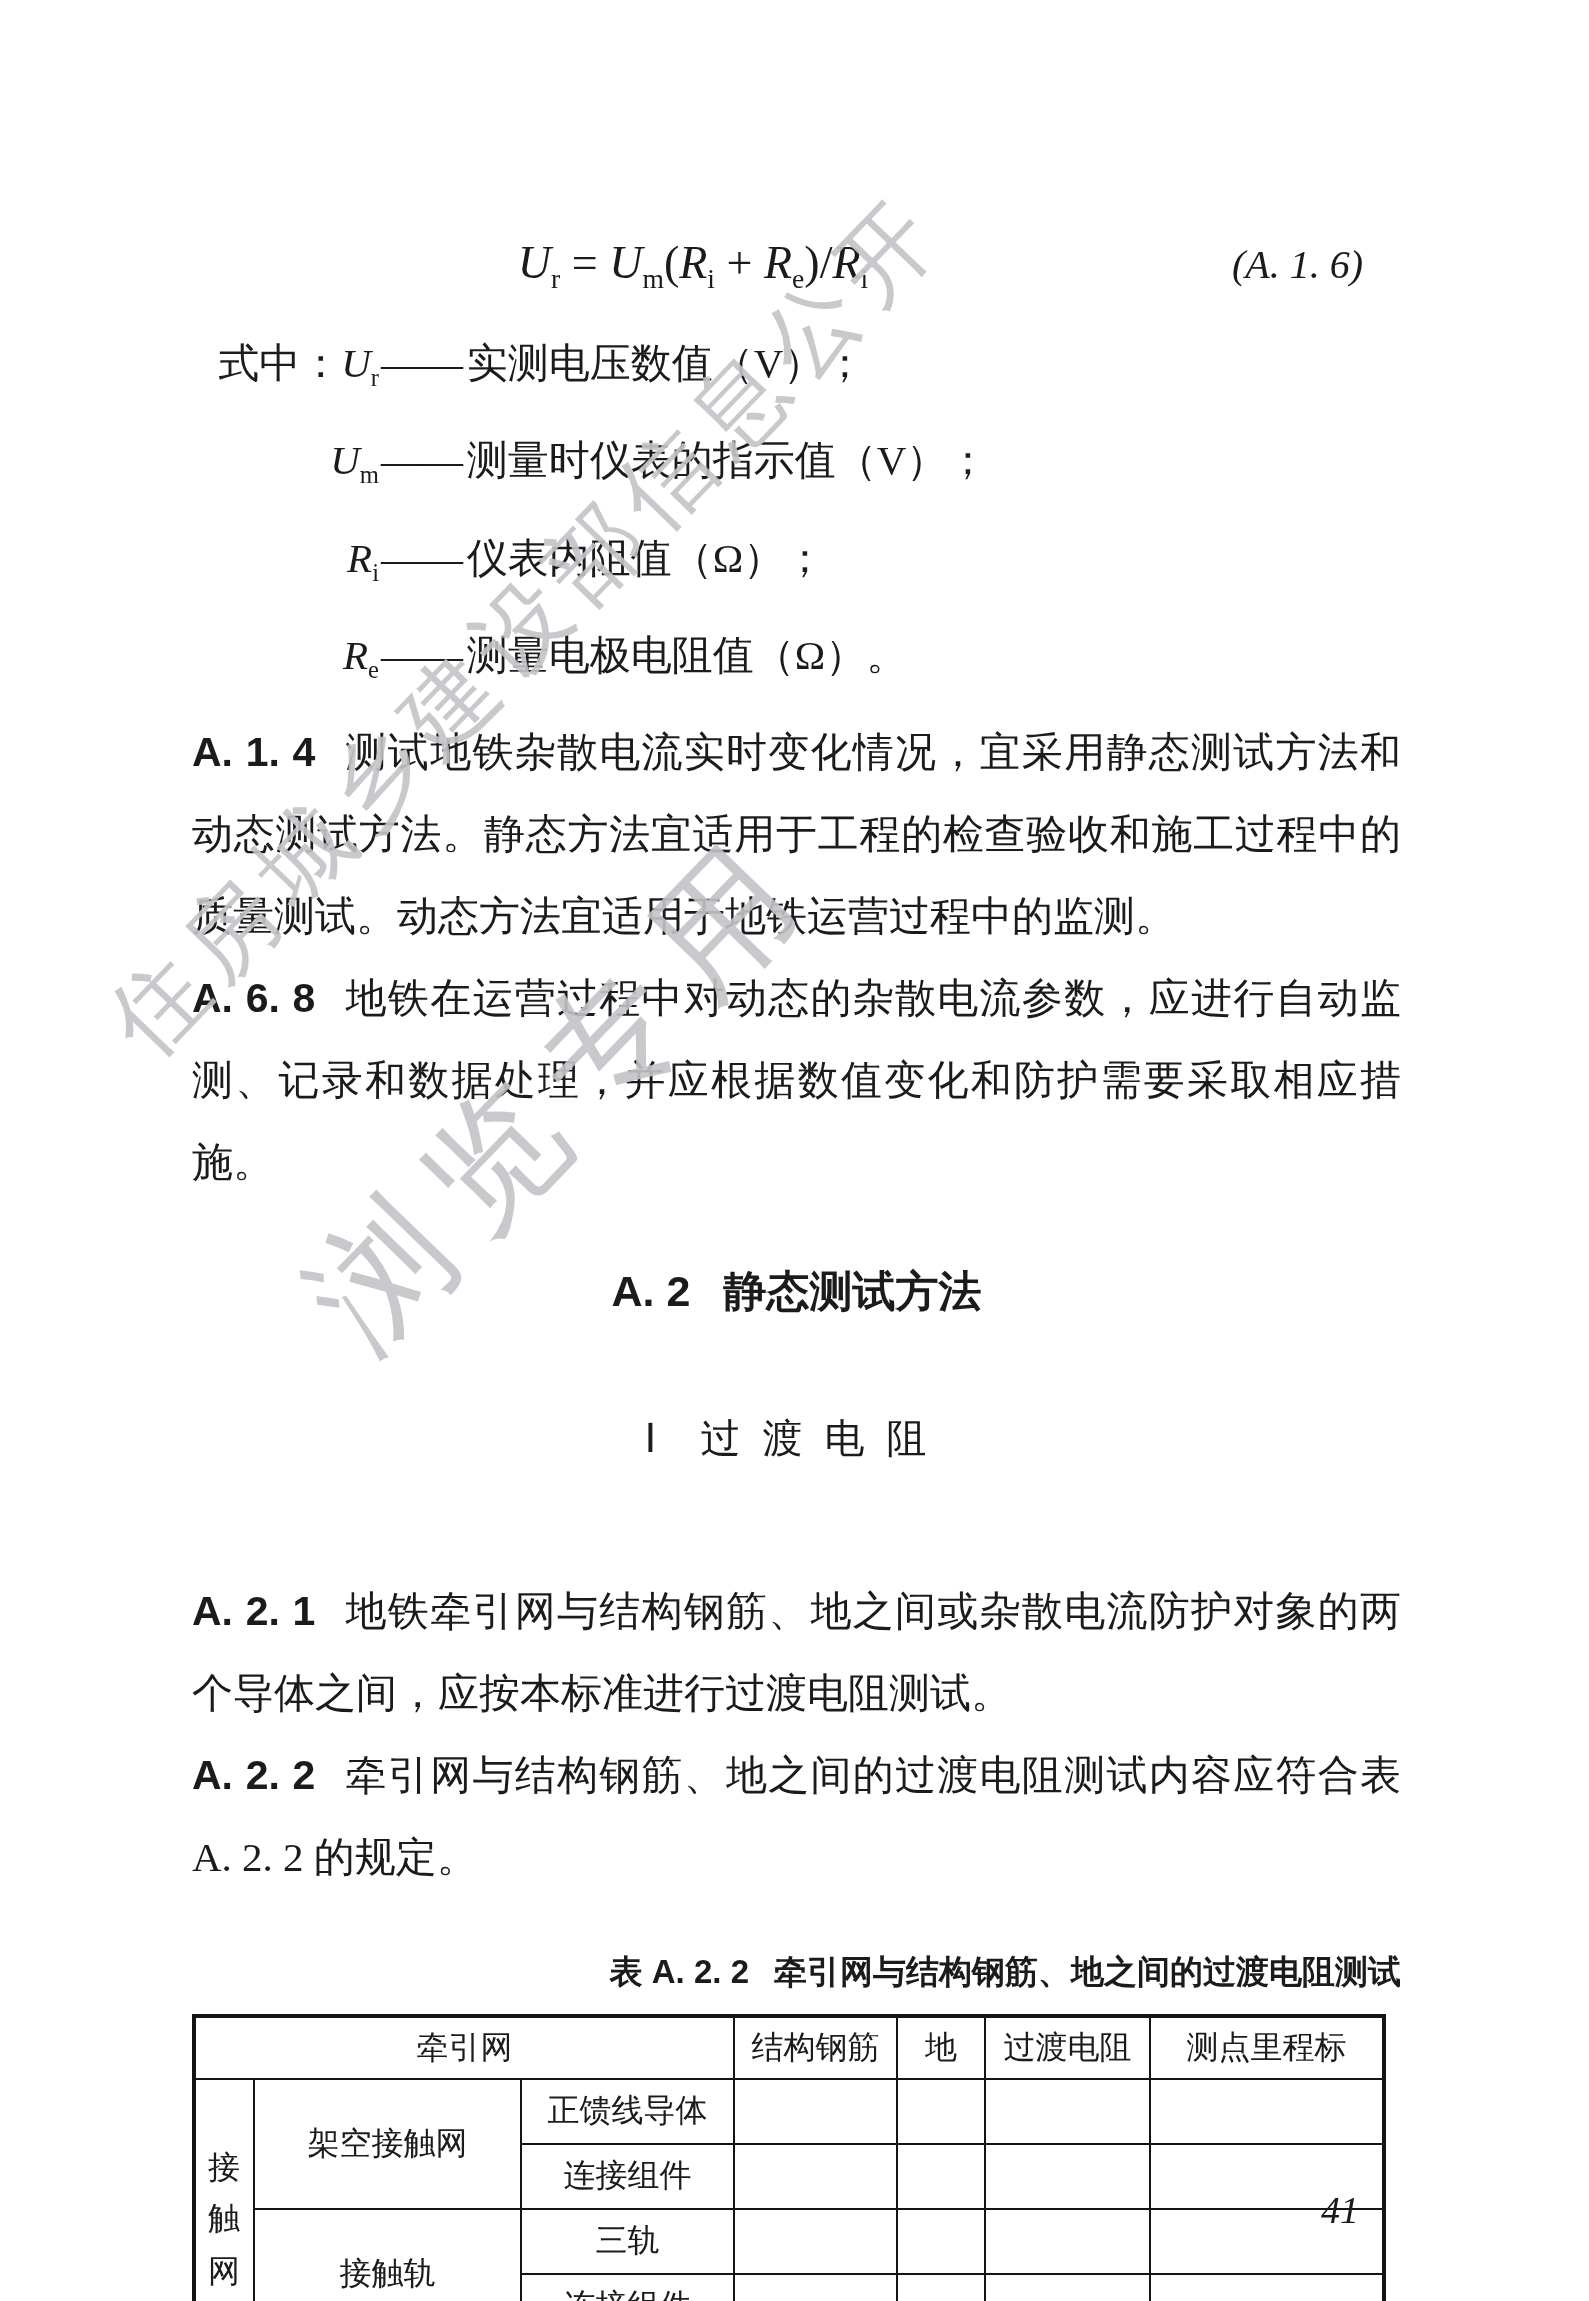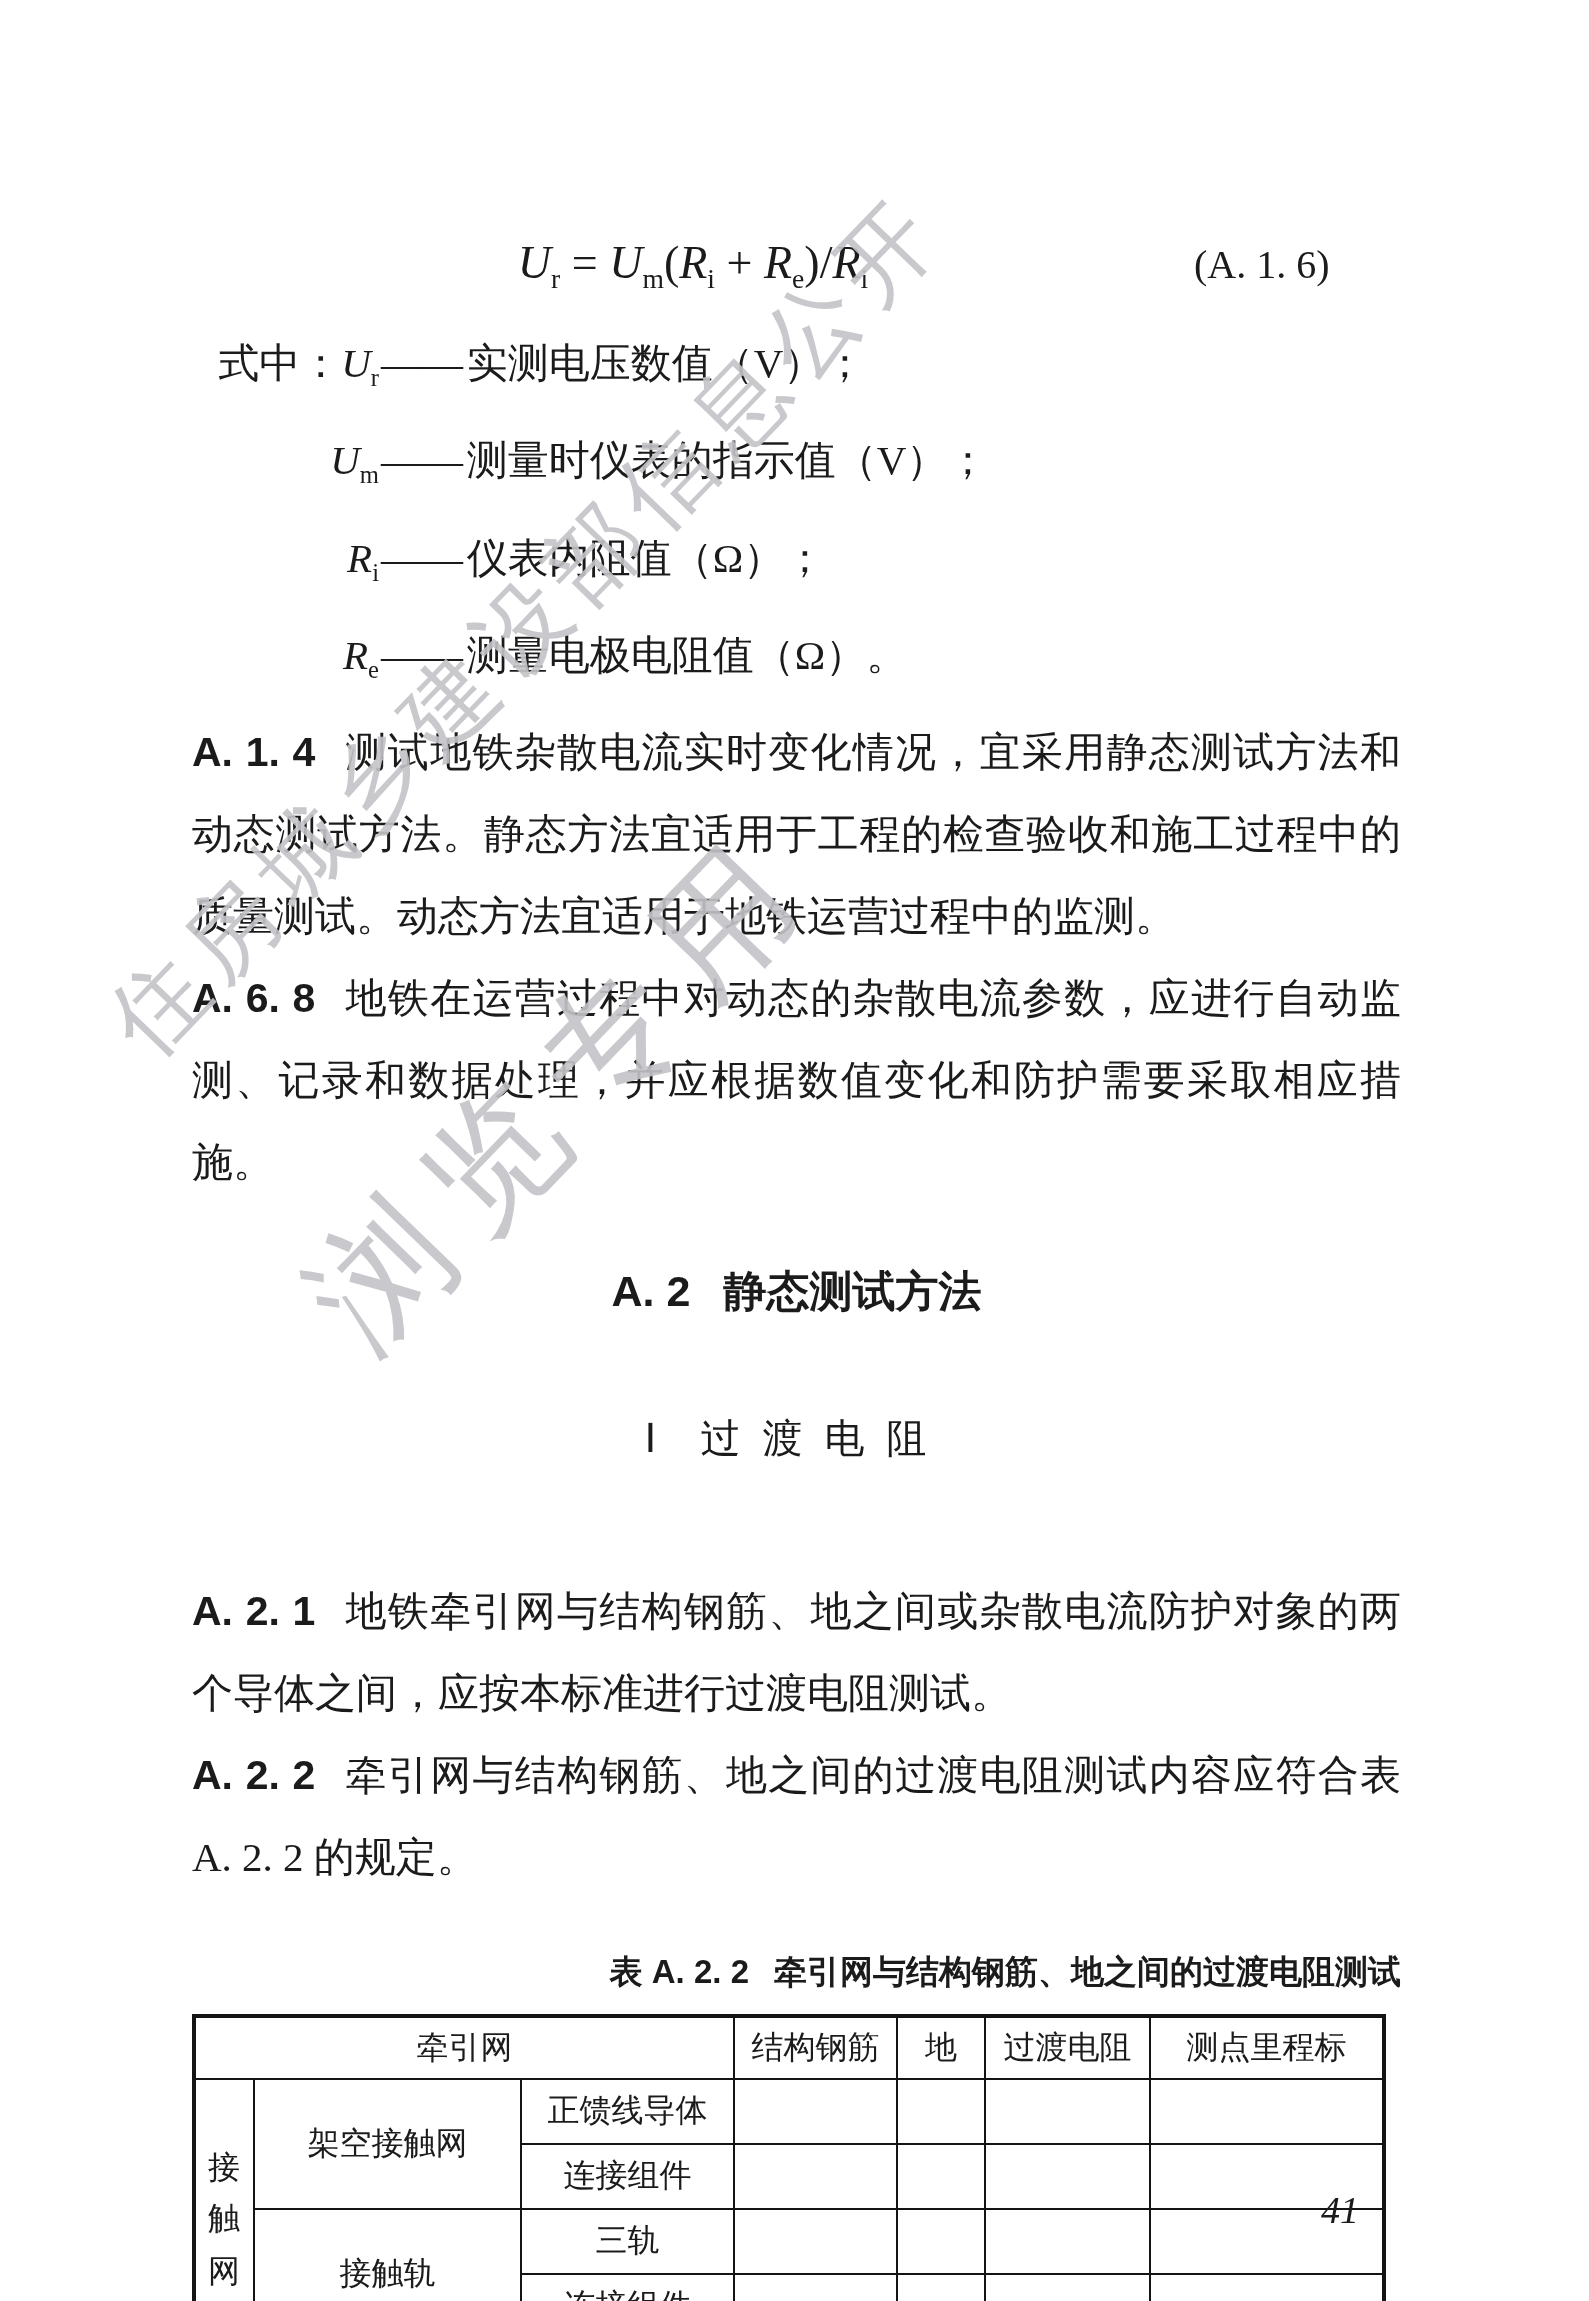--- a/index.html
+++ b/index.html
@@ -27,22 +27,23 @@
     white-space: nowrap;
   }
   .formula { flex: 1; text-align: center; }
   .formula .v { font-style: italic; }
   .formula sub, .def-left sub {
     font-size: 0.60em;
     font-style: normal;
   }
   .formula-num {
     width: 207px;
-    text-align: left;
+    text-align: center;
     font-size: 40px;
+    font-style: italic;
   }
 
   
   .defs { font-size: 41px; line-height: 82px; }
   .def-line { display: flex; }
   .def-left {
     width: 187px;
     text-align: right;
     white-space: nowrap;
     flex: none;

